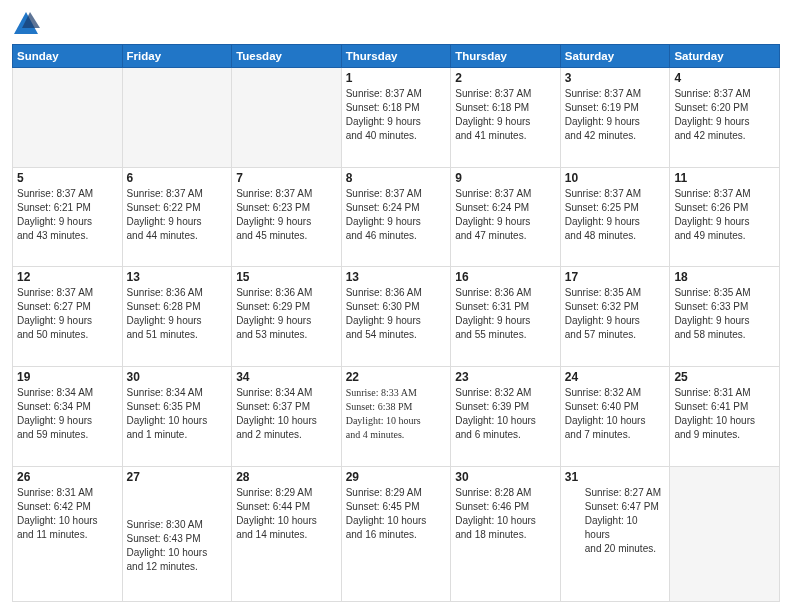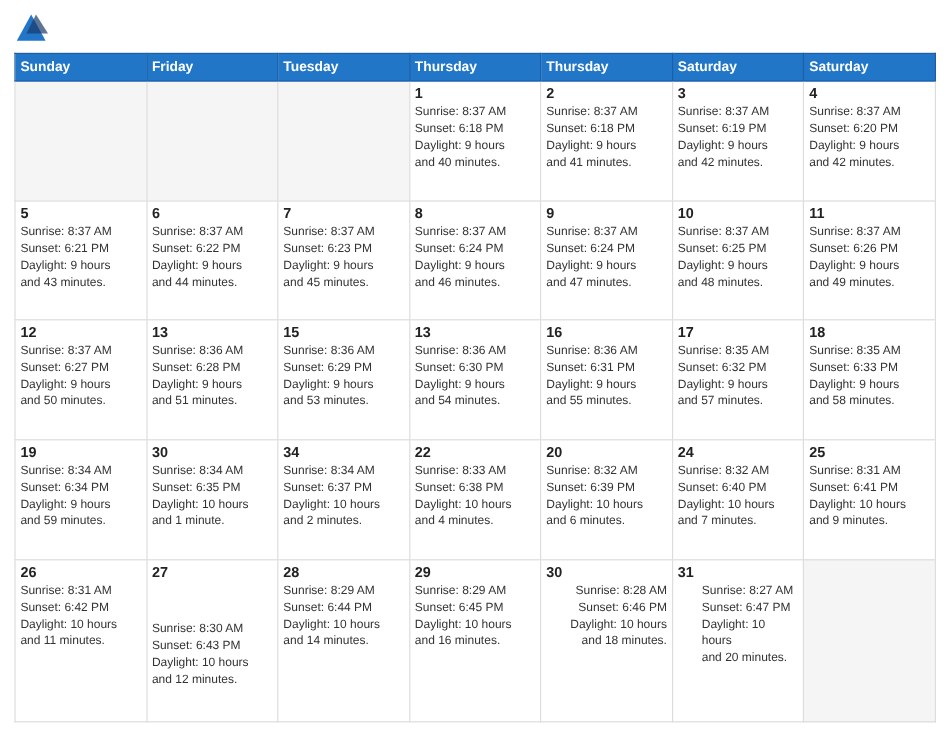--- a/index.html
+++ b/index.html
@@ -281,27 +281,27 @@
           </td>
           <td>
             <span class="day-number">34</span>
             <div class="day-info" style="white-space: pre-line;">Sunrise: 8:34 AM
 Sunset: 6:37 PM
 Daylight: 10 hours
 and 2 minutes.</div>
           </td>
           <td>
             <span class="day-number">22</span>
-            <div class="day-info" style="white-space: pre-line;">Sunrise: 8:33 AM
+            <div class="day-info" style="white-space: pre-line; font-family: Liberation Serif, serif;">Sunrise: 8:33 AM
 Sunset: 6:38 PM
 Daylight: 10 hours
 and 4 minutes.</div>
           </td>
           <td>
-            <span class="day-number">20</span>
+            <span class="day-number">23</span>
             <div class="day-info" style="white-space: pre-line;">Sunrise: 8:32 AM
 Sunset: 6:39 PM
 Daylight: 10 hours
 and 6 minutes.</div>
           </td>
           <td>
             <span class="day-number">24</span>
             <div class="day-info" style="white-space: pre-line;">Sunrise: 8:32 AM
 Sunset: 6:40 PM
 Daylight: 10 hours
@@ -339,21 +339,21 @@
           </td>
           <td>
             <span class="day-number">29</span>
             <div class="day-info" style="white-space: pre-line;">Sunrise: 8:29 AM
 Sunset: 6:45 PM
 Daylight: 10 hours
 and 16 minutes.</div>
           </td>
           <td>
             <span class="day-number">30</span>
-            <div class="day-info" style="white-space: pre-line; text-align: right;">Sunrise: 8:28 AM
+            <div class="day-info" style="white-space: pre-line;">Sunrise: 8:28 AM
 Sunset: 6:46 PM
 Daylight: 10 hours
 and 18 minutes.</div>
           </td>
           <td>
             <span class="day-number">31</span>
             <div class="day-info" style="white-space: pre-line; margin-left: 20px;">Sunrise: 8:27 AM
 Sunset: 6:47 PM
 Daylight: 10 hours
 and 20 minutes.</div>

